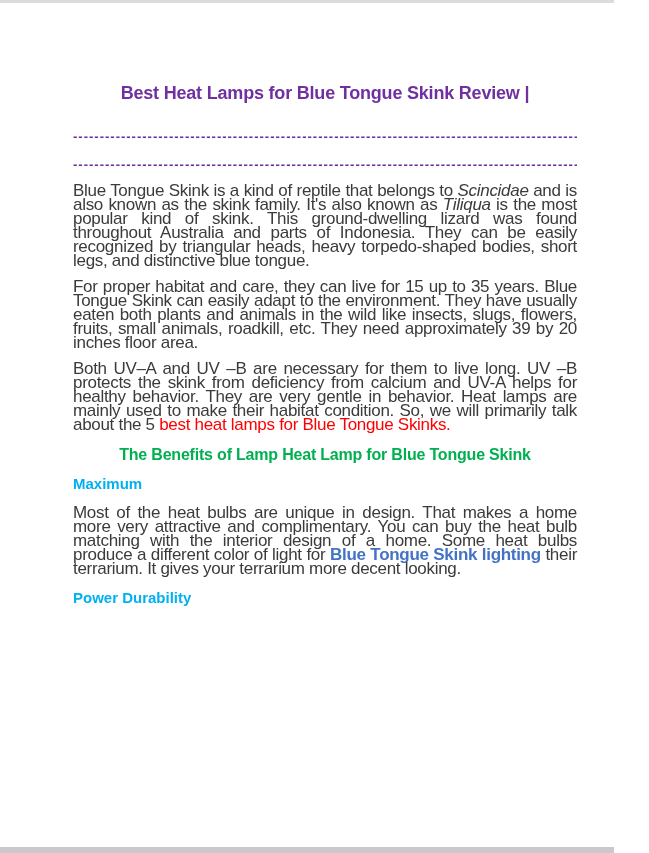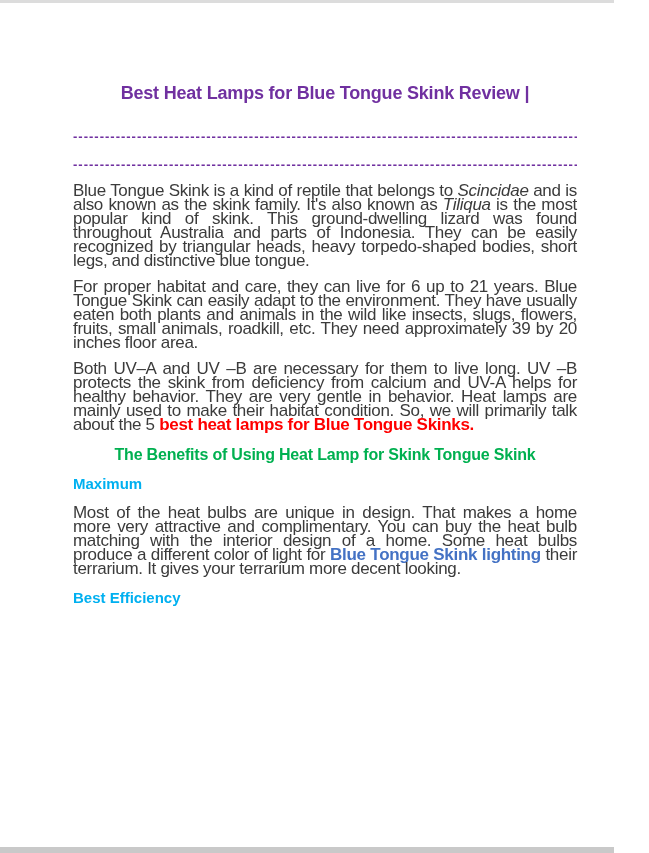--- a/index.html
+++ b/index.html
@@ -68,36 +68,36 @@
     text-align: center;
     margin: 0 0 8px 0;
   }
   .h3 {
     font-size: 15px;
     line-height: 20px;
     font-weight: bold;
     margin: 0 0 12px 0;
   }
   .seg-i { font-style: italic; }
-  .seg-rb { font-weight: bold; }
+  .seg-rb { font-weight: normal; }
   .seg-bb { font-weight: bold; }
 </style>
 </head>
 <body>
 
 <div class="page">
   <div class="strip-top"></div>
   <div class="content" id="doc">
       <div class="doc-title" style="color: rgb(112, 48, 160);">
         <div>Best Heat Lamps for Blue Tongue Skink Review |</div>
       </div>
       <div class="divider" style="color: rgb(112, 48, 160);">------------------------------------------------------------------------------------------------------------------------</div>
       <div class="divider divider-group" style="color: rgb(112, 48, 160);">------------------------------------------------------------------------------------------------------------------------</div>
       <p class="para" style="color: rgb(59, 59, 59);"><span>Blue Tongue Skink is a kind of reptile that belongs to </span><span class="seg-i">Scincidae</span><span> and is also known as the skink family. It's also known as </span><span class="seg-i">Tiliqua</span><span> is the most popular kind of skink. This ground-dwelling lizard was found throughout Australia and parts of Indonesia. They can be easily recognized by triangular heads, heavy torpedo-shaped bodies, short legs, and distinctive blue tongue.</span></p>
-      <p class="para" style="color: rgb(59, 59, 59);"><span>For proper habitat and care, they can live for 6 up to 21 years. Blue Tongue Skink can easily adapt to the environment.  They have usually eaten both plants and animals in the wild like insects, slugs, flowers, fruits, small animals, roadkill, etc. They need approximately 39 by 20 inches floor area.</span></p>
+      <p class="para" style="color: rgb(59, 59, 59);"><span>For proper habitat and care, they can live for 15 up to 35 years. Blue Tongue Skink can easily adapt to the environment.  They have usually eaten both plants and animals in the wild like insects, slugs, flowers, fruits, small animals, roadkill, etc. They need approximately 39 by 20 inches floor area.</span></p>
       <p class="para" style="color: rgb(59, 59, 59);"><span>Both UV–A and UV –B are necessary for them to live long. UV –B protects the skink from deficiency from calcium and UV-A helps for healthy behavior. They are very gentle in behavior.  Heat lamps are mainly used to make their habitat condition. So, we will primarily talk about the 5 </span><span class="seg-rb" style="color: rgb(255, 0, 0);">best heat lamps for Blue Tongue Skinks.</span></p>
-      <div class="h2" style="color: rgb(0, 176, 80);">The Benefits of Using Heat Lamp for Skink Tongue Skink</div>
+      <div class="h2" style="color: rgb(0, 176, 80);">The Benefits of Lamp Heat Lamp for Blue Tongue Skink</div>
       <div class="h3" style="color: rgb(0, 176, 240);">Maximum</div>
       <p class="para" style="color: rgb(59, 59, 59);"><span>Most of the heat bulbs are unique in design. That makes a home more very attractive and complimentary. You can buy the heat bulb matching with the interior design of a home. Some heat bulbs produce a different color of light for </span><span class="seg-bb" style="color: rgb(68, 114, 196);">Blue Tongue Skink lighting</span><span> their terrarium.  It gives your terrarium more decent looking.</span></p>
-      <div class="h3" style="color: rgb(0, 176, 240);">Best Efficiency</div>
+      <div class="h3" style="color: rgb(0, 176, 240);">Power Durability</div>
     </div>
   <div class="strip-bottom"></div>
 </div>
 
 </body></html>

